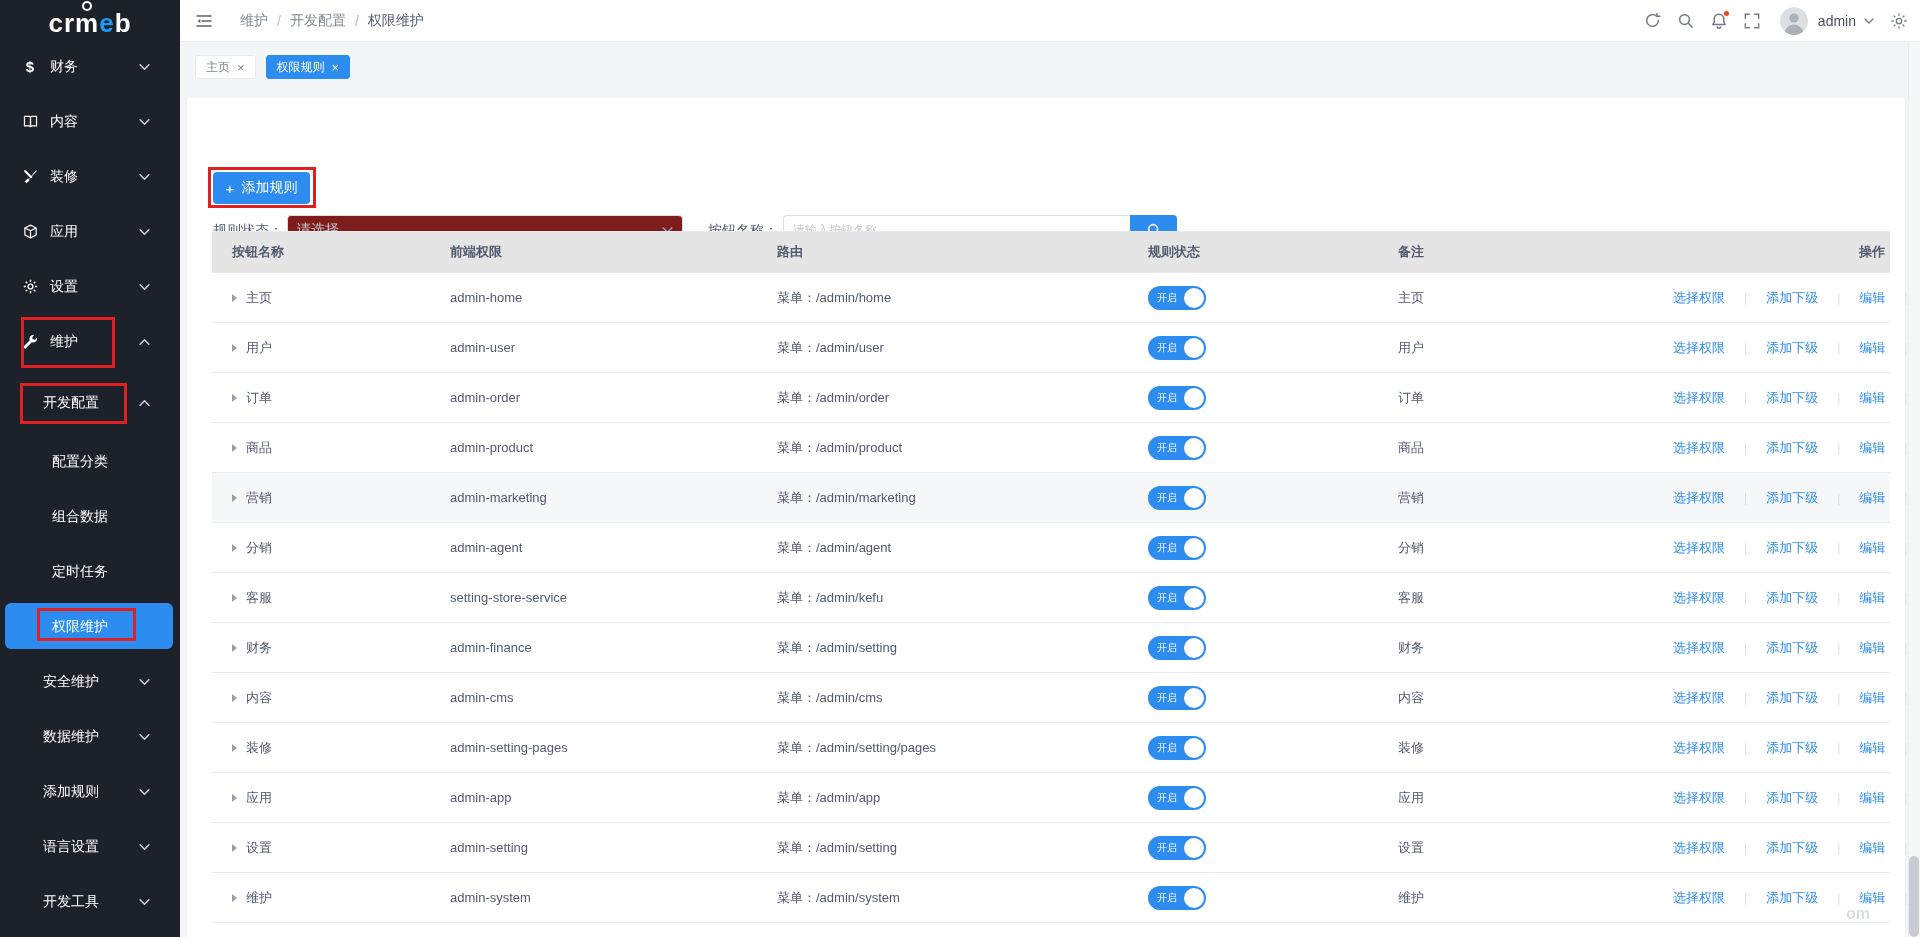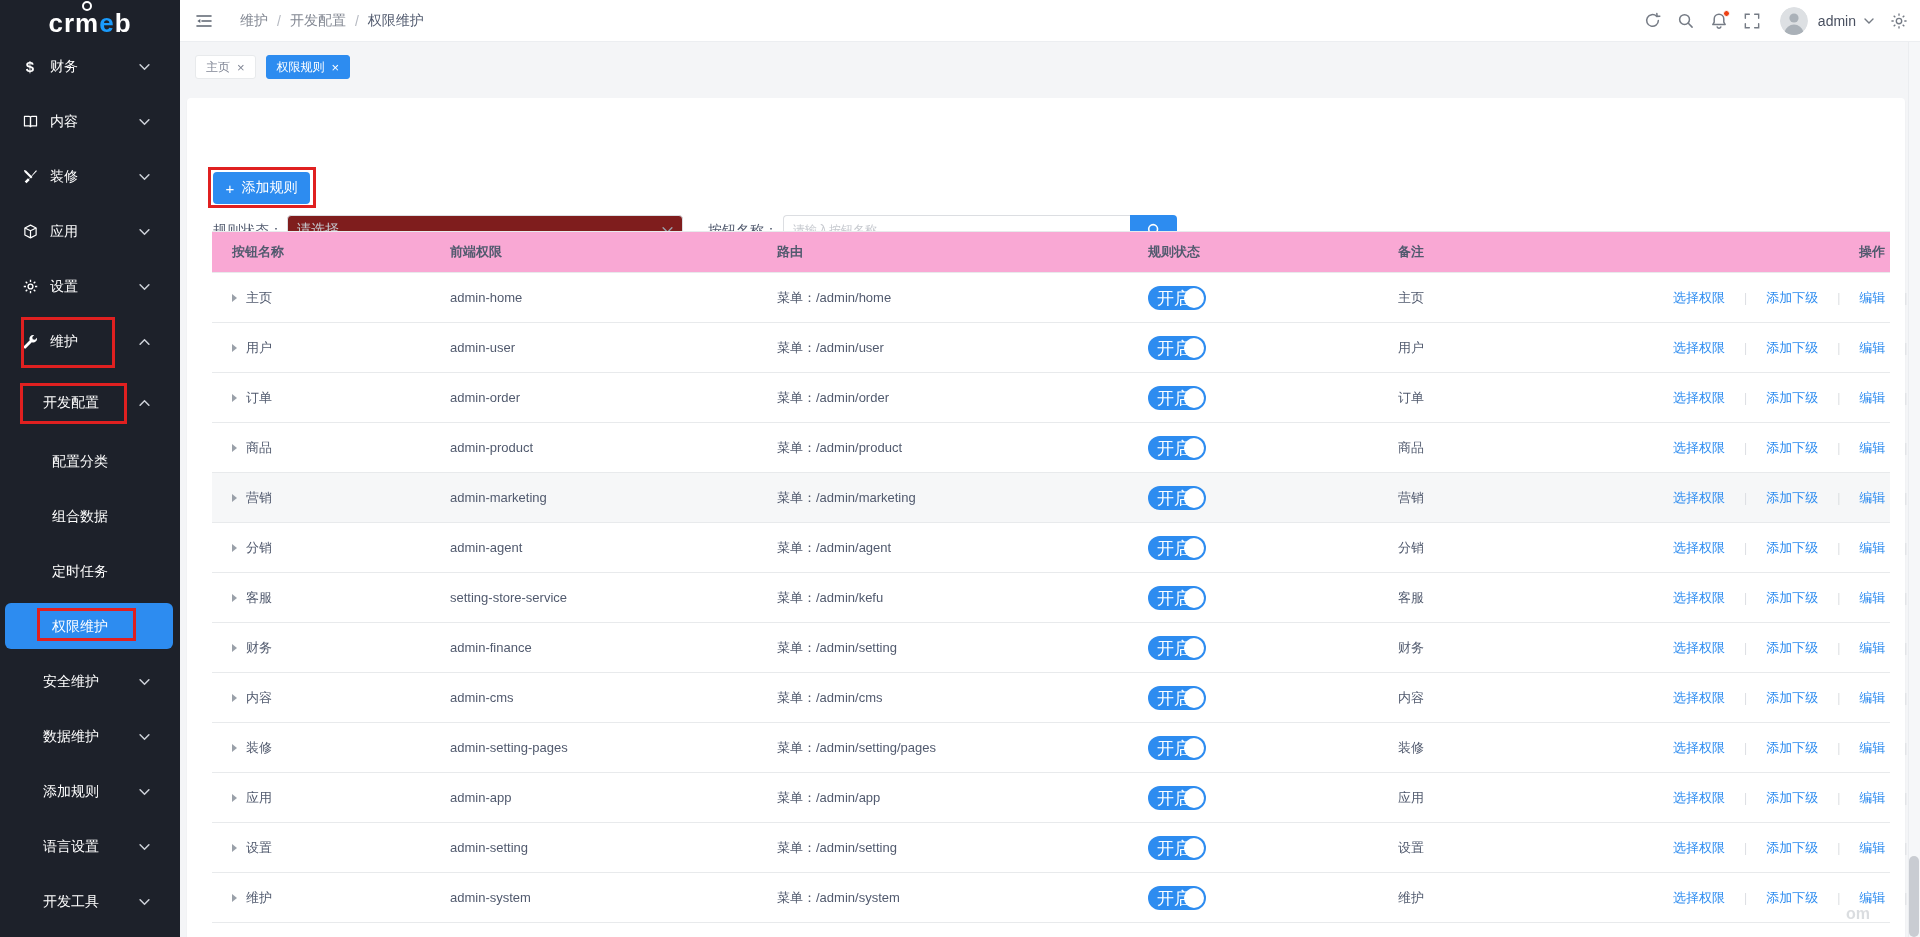--- a/index.html
+++ b/index.html
@@ -61,29 +61,29 @@
   .txt-input { position:absolute; left:596px; top:117px; width:347px; height:30px; border:1px solid #dcdee2; border-right:none; border-radius:4px 0 0 4px; padding:0 9px; font-size:12px; color:#4d7c0f; outline:none; font-family:inherit; }
   .txt-input::placeholder { color:#c5c8ce; }
   .search-btn { position:absolute; left:943px; top:117px; width:47px; height:30px; background:#2d8cf0; border:none; border-radius:0 4px 4px 0; display:flex; align-items:center; justify-content:center; cursor:pointer; }
   .add-btn { position:absolute; left:26px; top:74px; width:97px; height:32px; background:#2d8cf0; border:none; border-radius:4px; color:#fff; font-size:14px; display:flex; align-items:center; justify-content:center; gap:7px; cursor:pointer; font-family:inherit; }
   .add-btn .plus { font-size:15px; }
   .rb-4 { left:21px; top:69px; width:108px; height:41px; }
 
   
   .table { position:absolute; left:25px; top:133px; width:1678px; font-size:13px; color:#515a6e; }
   .thead, .tr { display:grid; grid-template-columns:218px 327px 371px 250px 275px 1fr; align-items:center; }
-  .thead { height:42px; background:#f9a8d4; border-top:1px solid #e8eaec; border-bottom:1px solid #e8eaec; font-weight:bold; }
+  .thead { height:42px; background:#e5e5e5; border-top:1px solid #e8eaec; border-bottom:1px solid #e8eaec; font-weight:bold; }
   .th { padding-left:20px; }
   .th:last-child { text-align:right; padding-right:5px; }
   .tr { height:50px; border-bottom:1px solid #e8eaec; }
   .tr.hover { background:#f6f7f8; }
   .td { padding-left:20px; display:flex; align-items:center; }
   .td.c6 { justify-content:flex-end; padding-right:5px; gap:19px; }
   .caret { width:0; height:0; border-left:5px solid #9aa0a9; border-top:4px solid transparent; border-bottom:4px solid transparent; margin-right:9px; cursor:pointer; flex:none; }
-  .switch { width:58px; height:24px; border-radius:12px; background:#2d8cf0; position:relative; color:#fff; font-size:17px; cursor:pointer; flex:none; }
+  .switch { width:58px; height:24px; border-radius:12px; background:#2d8cf0; position:relative; color:#fff; font-size:10px; cursor:pointer; flex:none; }
   .sw-label { position:absolute; left:9px; top:50%; transform:translateY(-50%); }
   .knob { position:absolute; right:2px; top:2px; width:20px; height:20px; border-radius:50%; background:#fff; }
   .op { color:#2d8cf0; text-decoration:none; cursor:pointer; white-space:nowrap; }
   .sep { color:#dcdee2; font-size:12px; }
 
   
   .watermark { position:absolute; left:1666px; top:905px; font-size:16px; font-weight:bold; color:#c3c7cc; opacity:.6; z-index:2; }
   .scroll-track { position:absolute; right:0; top:42px; bottom:0; width:12px; background:#f6f7f9; border-left:1px solid #ebedf0; z-index:4; }
   .scroll-thumb { position:absolute; right:1px; top:814px; width:10px; height:81px; background:#c9ccd2; border-radius:5px; }
 </style>

